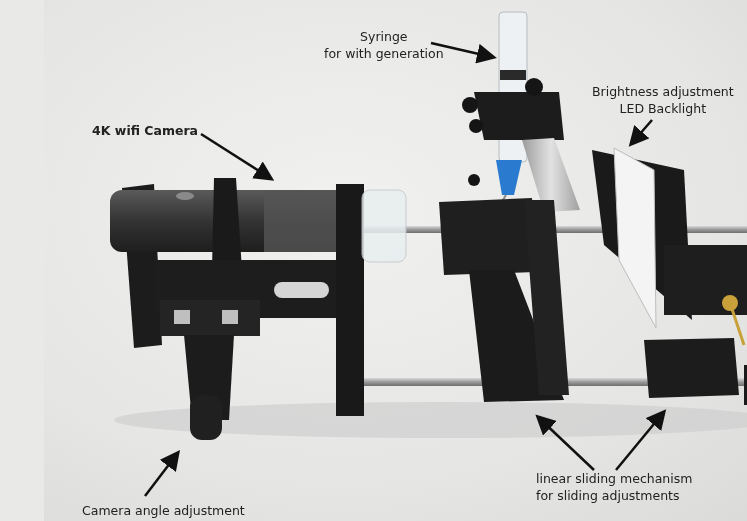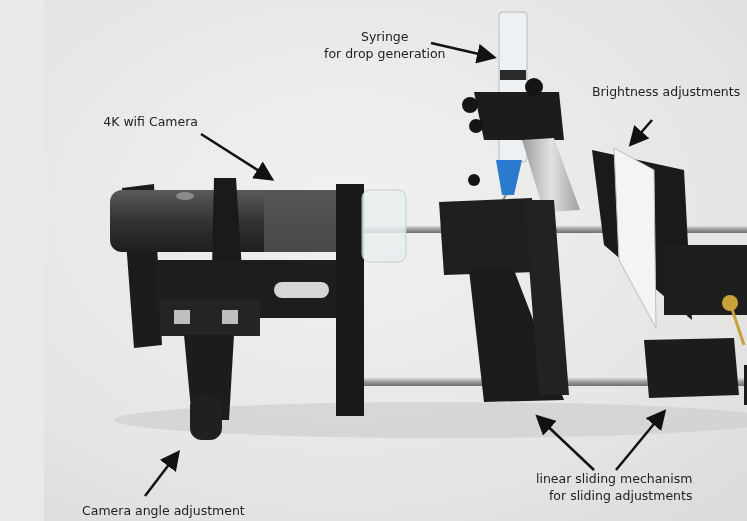--- a/index.html
+++ b/index.html
@@ -1,19 +1,19 @@
 <!DOCTYPE html>
 <html><head>
 <meta charset="utf-8">
 <style>
   html, body { margin:0; padding:0; }
   body { width:747px; height:521px; overflow:hidden; background:#e9e9e8; font-family:"DejaVu Sans", sans-serif; }
   .stage { position:relative; width:747px; height:521px;
     background: radial-gradient(ellipse at 40% 40%, #f1f1f0 0%, #e6e6e5 60%, #d9d9d8 100%); margin-left: 44px; }
-  .label { position:absolute; color:#222; font-size:12.5px; line-height:17px; white-space:nowrap;text-align:right; }
+  .label { position:absolute; color:#222; font-size:12.5px; line-height:17px; white-space:nowrap; }
   .label.right { text-align:right; }
   .label.center { text-align:center; }
   svg.scene { position:absolute; left:0; top:0; }
 </style>
 </head>
 <body>
 
 <div class="stage">
 
   <svg class="scene" width="747" height="521" viewBox="0 0 747 521">
@@ -93,29 +93,30 @@
     <line x1="387" y1="43" x2="448" y2="57" stroke="#111" stroke-width="2.5" marker-end="url(#ah)"></line>
     <line x1="157" y1="134" x2="226" y2="178" stroke="#111" stroke-width="2.5" marker-end="url(#ah)"></line>
     <line x1="608" y1="120" x2="588" y2="143" stroke="#111" stroke-width="2.5" marker-end="url(#ah)"></line>
     <line x1="101" y1="496" x2="133" y2="454" stroke="#111" stroke-width="2.5" marker-end="url(#ah)"></line>
     <line x1="550" y1="470" x2="495" y2="418" stroke="#111" stroke-width="2.5" marker-end="url(#ah)"></line>
     <line x1="572" y1="470" x2="619" y2="413" stroke="#111" stroke-width="2.5" marker-end="url(#ah)"></line>
   </svg>
 
   <div class="label center" style="left:280px; top:28px;">
     <div>Syringe</div>
-    <div>for drop generation</div>
+    <div>for with generation</div>
   </div>
 
-  <div class="label right" style="left:14px; top:113px; width:140px;">
+  <div class="label right" style="left:14px; top:122px; width:140px;font-weight:bold;">
     <div>4K wifi Camera</div>
   </div>
 
   <div class="label center" style="left:548px; top:83px;">
-    <div>Brightness adjustments</div>
+    <div>Brightness adjustment</div>
+    <div>LED Backlight</div>
   </div>
 
   <div class="label" style="left:38px; top:502px;">
     <div>Camera angle adjustment</div>
   </div>
 
   <div class="label" style="left:492px; top:470px;">
     <div>linear sliding mechanism</div>
     <div>for sliding adjustments</div>
   </div>

